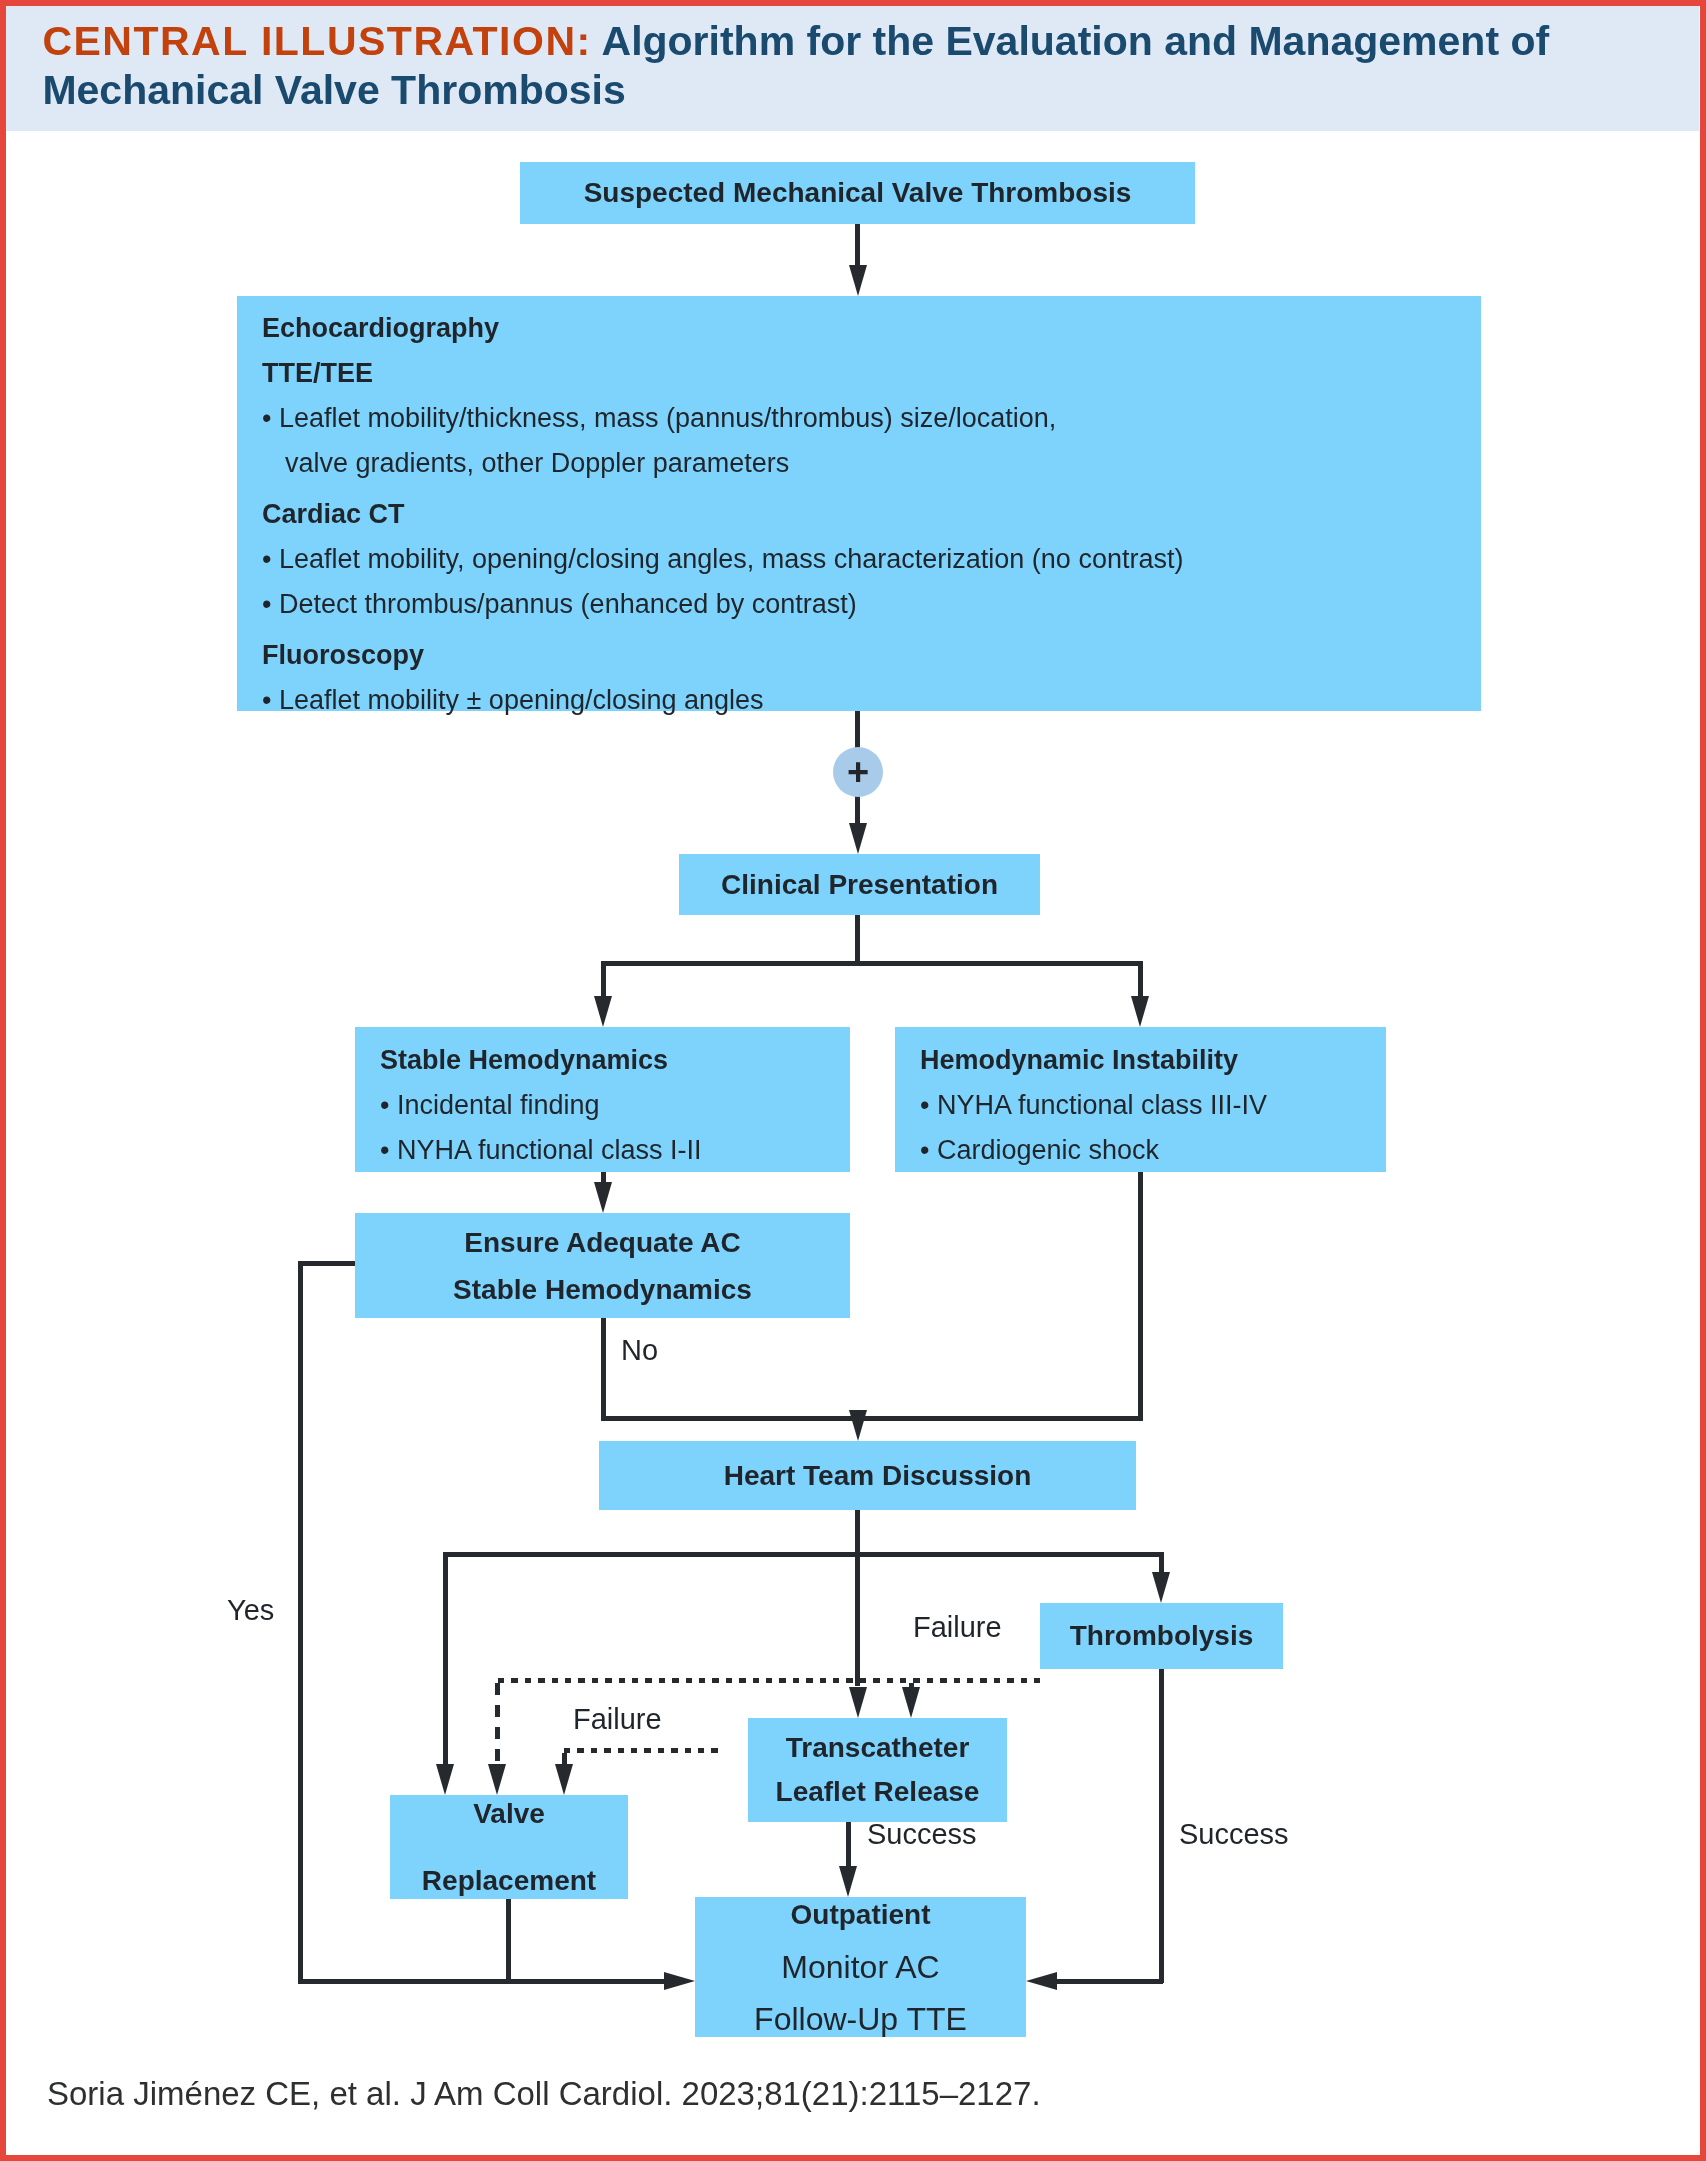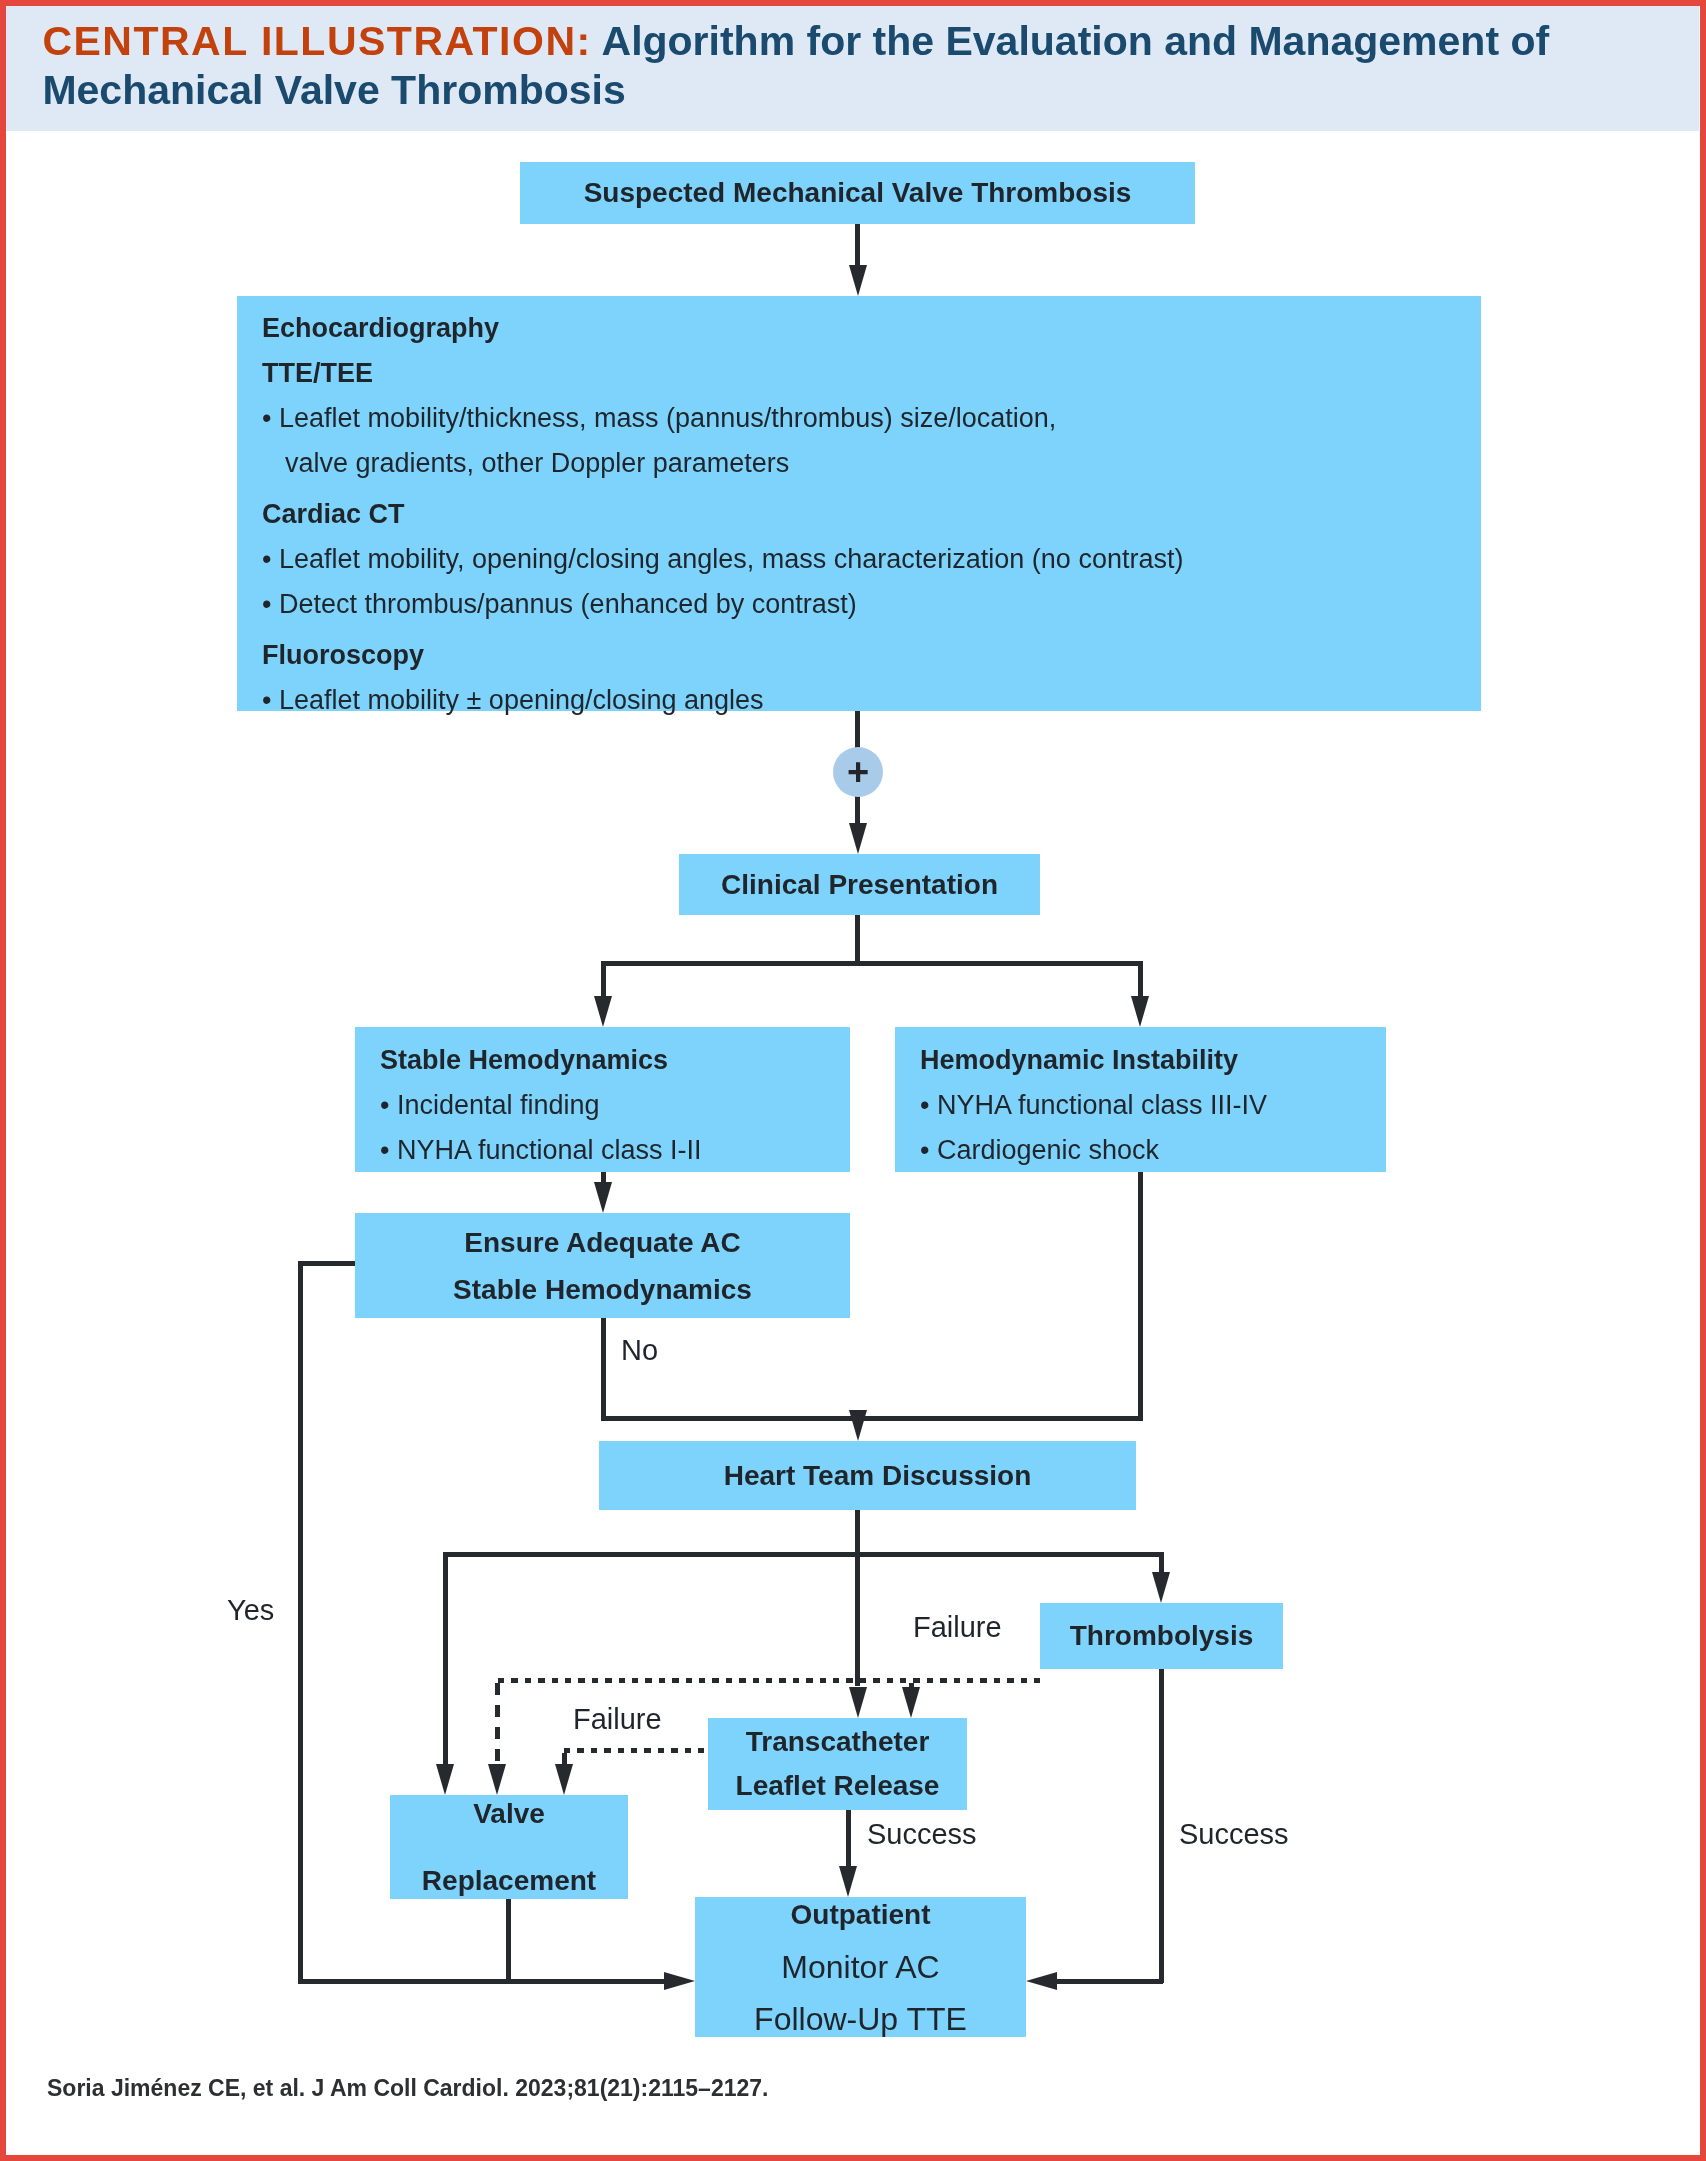--- a/index.html
+++ b/index.html
@@ -19,21 +19,21 @@
   .ind{padding-left:23px;}
   .lbox{padding:10px 0 0 25px;}
   .line{position:absolute;background:#26292e;z-index:2;}
   .dot-h{position:absolute;height:5px;background-image:repeating-linear-gradient(90deg,#26292e 0 6.4px,transparent 6.4px 13.4px);z-index:2;}
   .dash-v{position:absolute;width:5px;background-image:repeating-linear-gradient(180deg,#26292e 0 12px,transparent 12px 22px);z-index:2;}
   .arr-d{position:absolute;width:0;height:0;border-left:9.4px solid transparent;border-right:9.4px solid transparent;border-top:31px solid #26292e;z-index:3;}
   .arr-r{position:absolute;width:0;height:0;border-top:9.4px solid transparent;border-bottom:9.4px solid transparent;border-left:31px solid #26292e;z-index:3;}
   .arr-l{position:absolute;width:0;height:0;border-top:9.4px solid transparent;border-bottom:9.4px solid transparent;border-right:31px solid #26292e;z-index:3;}
   .elabel{position:absolute;font-size:29px;font-weight:400;color:#1f252b;z-index:6;white-space:nowrap;}
   .plus{position:absolute;left:833px;top:747px;width:50px;height:50px;border-radius:50%;background:#a8cbe9;color:#22262b;display:flex;align-items:center;justify-content:center;font-size:38px;font-weight:700;z-index:6;}
-  .citation{position:absolute;left:47px;top:2075px;font-size:23px;font-weight:700;color:#2d2f31;z-index:6;white-space:nowrap;}
+  .citation{position:absolute;left:47px;top:2075px;font-size:33px;font-weight:400;color:#2d2f31;z-index:6;white-space:nowrap;}
 </style>
 </head>
 <body>
 
 <div class="page">
 
   <div class="header">
     <div class="title">
       <span class="t-red">CENTRAL ILLUSTRATION:</span><span class="t-navy"> Algorithm for the Evaluation and Management of Mechanical Valve Thrombosis</span>
     </div>
@@ -118,21 +118,21 @@
     <div class="btxt">Thrombolysis</div>
   </div>
 
   <div class="elabel" style="left:913px;top:1611px;">Failure</div>
   <div class="dot-h" style="left:498px;top:1678px;width:542px;"></div>
   <div class="dash-v" style="left:909px;top:1683px;height:7px;"></div>
   <div class="arr-d" style="left:902px;top:1687px;"></div>
   <div class="dash-v" style="left:495px;top:1683px;height:79px;"></div>
   <div class="arr-d" style="left:488px;top:1764px;"></div>
 
-  <div class="box cbox" style="left:708px;top:1718px;width:259px;height:92px;">
+  <div class="box cbox" style="left:748px;top:1718px;width:259px;height:104px;">
     <div class="btxt" style="line-height:44px;">Transcatheter</div>
     <div class="btxt" style="line-height:44px;">Leaflet Release</div>
   </div>
 
   <div class="elabel" style="left:573px;top:1703px;">Failure</div>
   <div class="dot-h" style="left:564px;top:1748px;width:154px;"></div>
   <div class="dash-v" style="left:562px;top:1753px;height:11px;"></div>
   <div class="arr-d" style="left:555px;top:1764px;"></div>
 
   <div class="box cbox" style="left:390px;top:1795px;width:238px;height:104px;gap:21px;">

